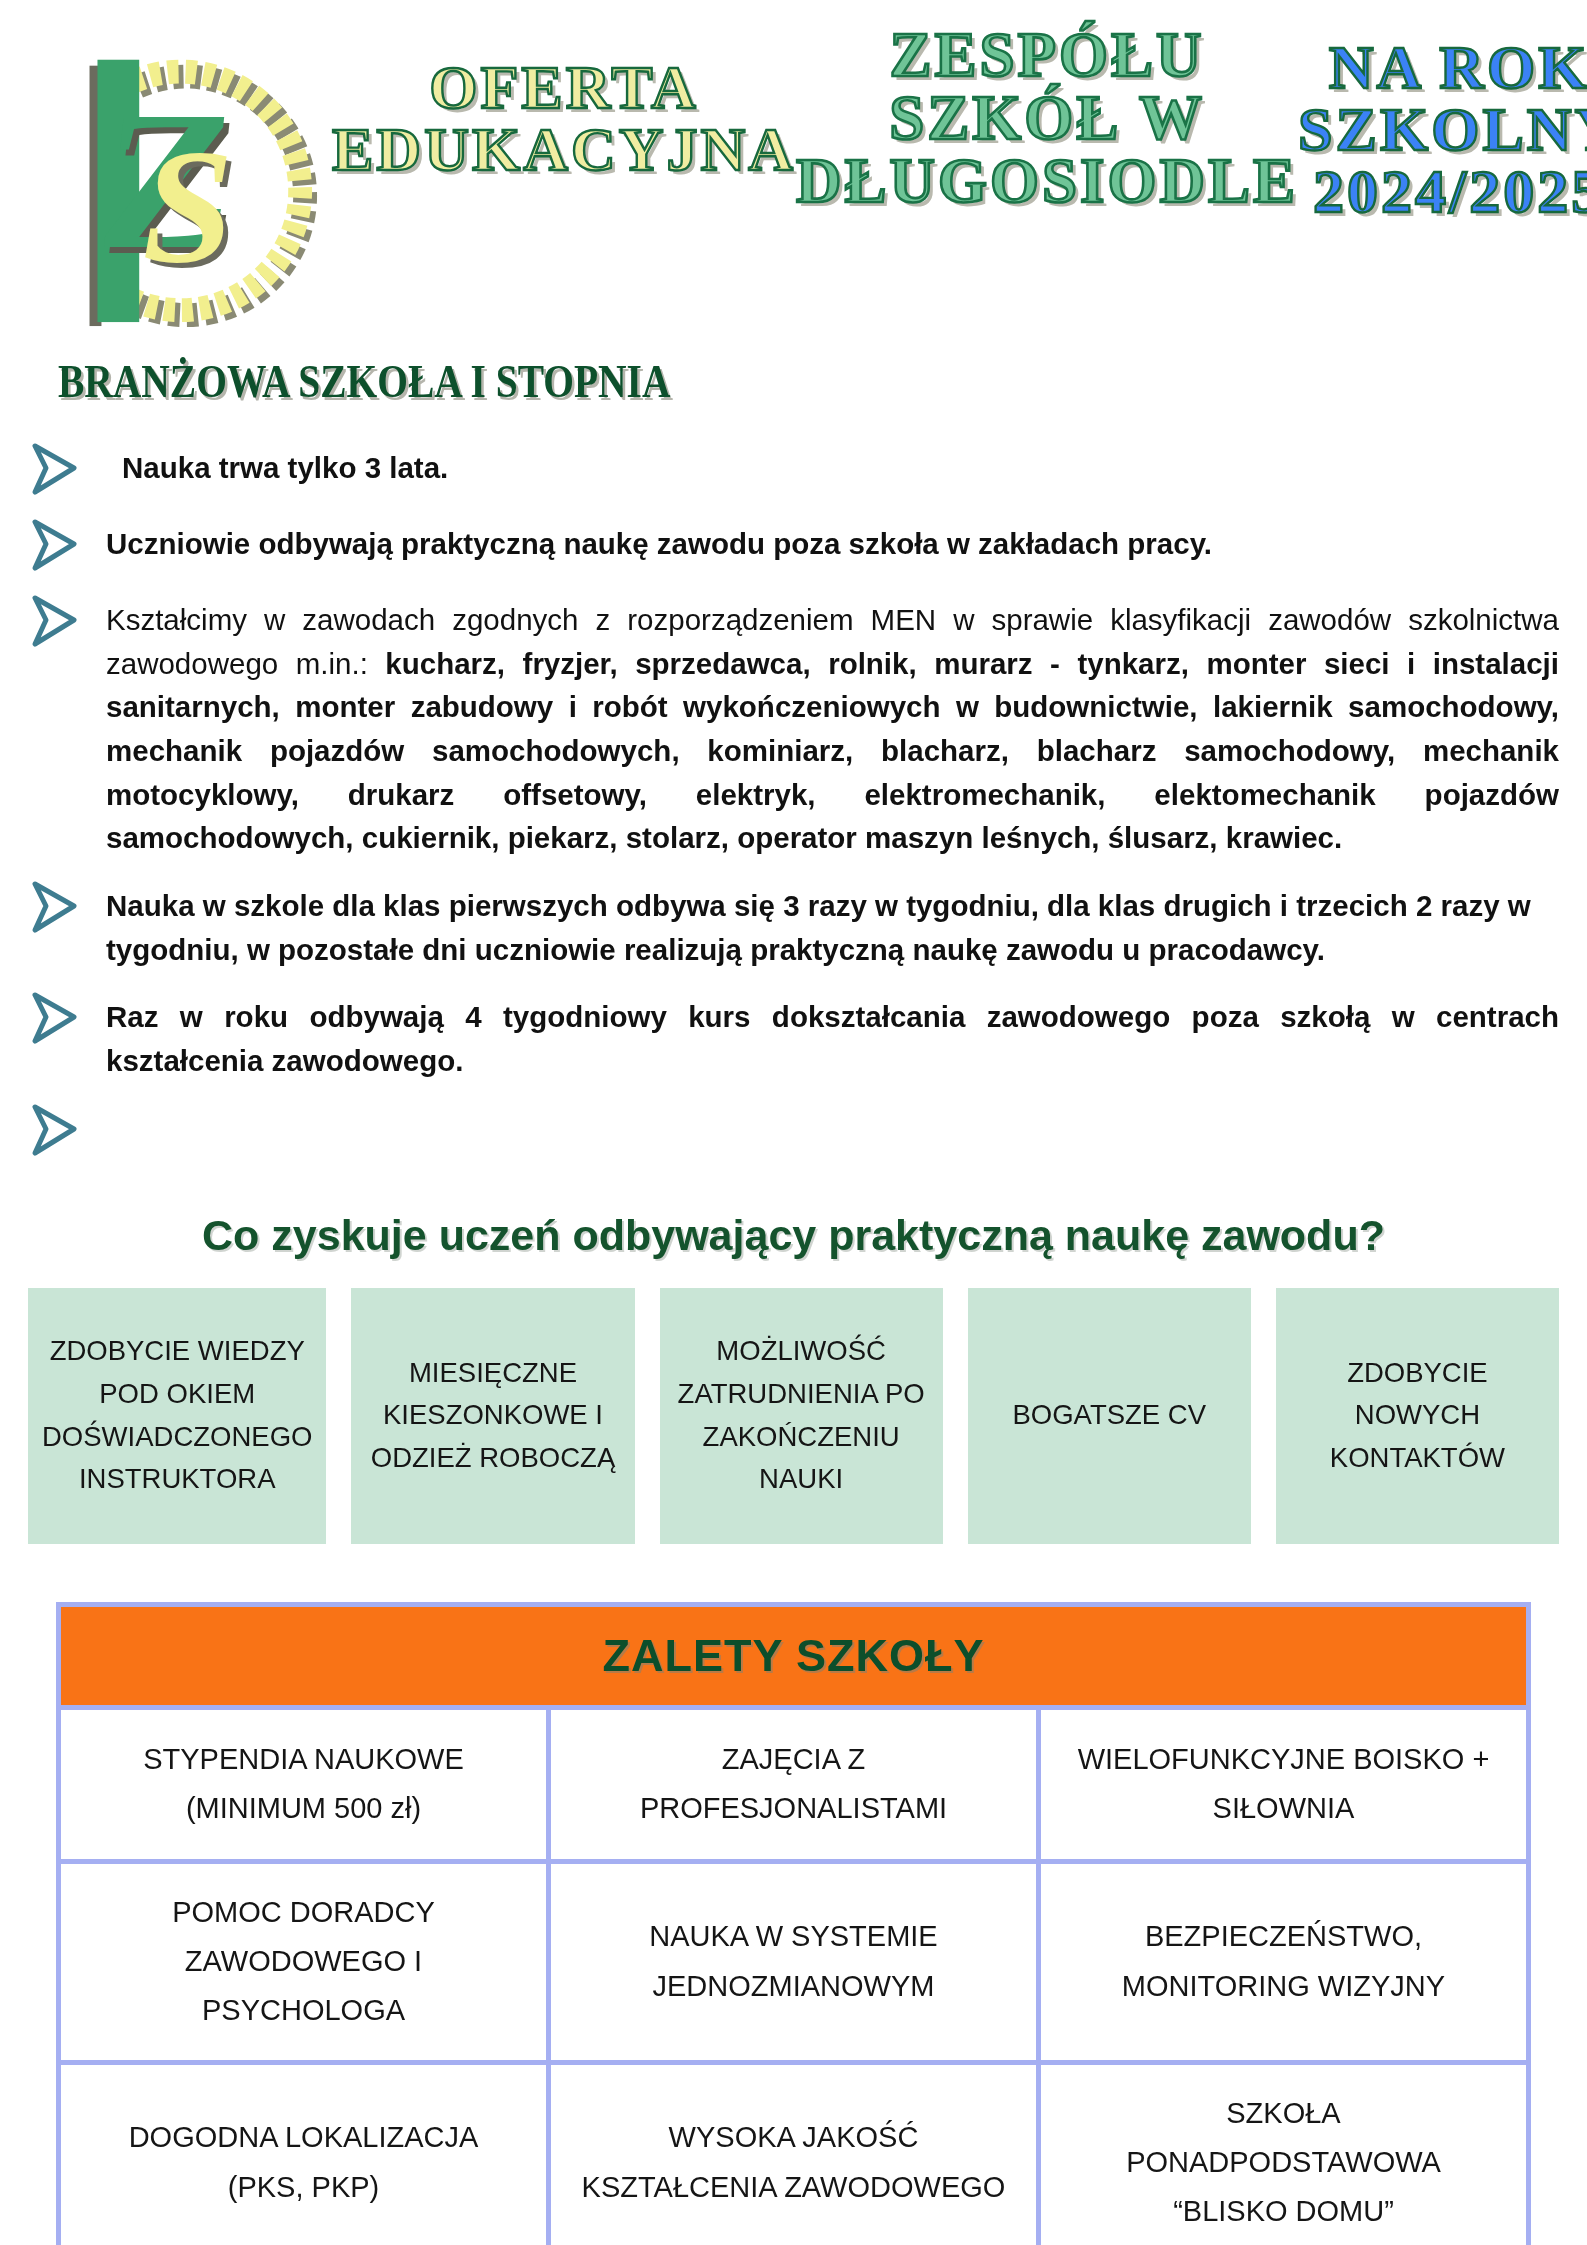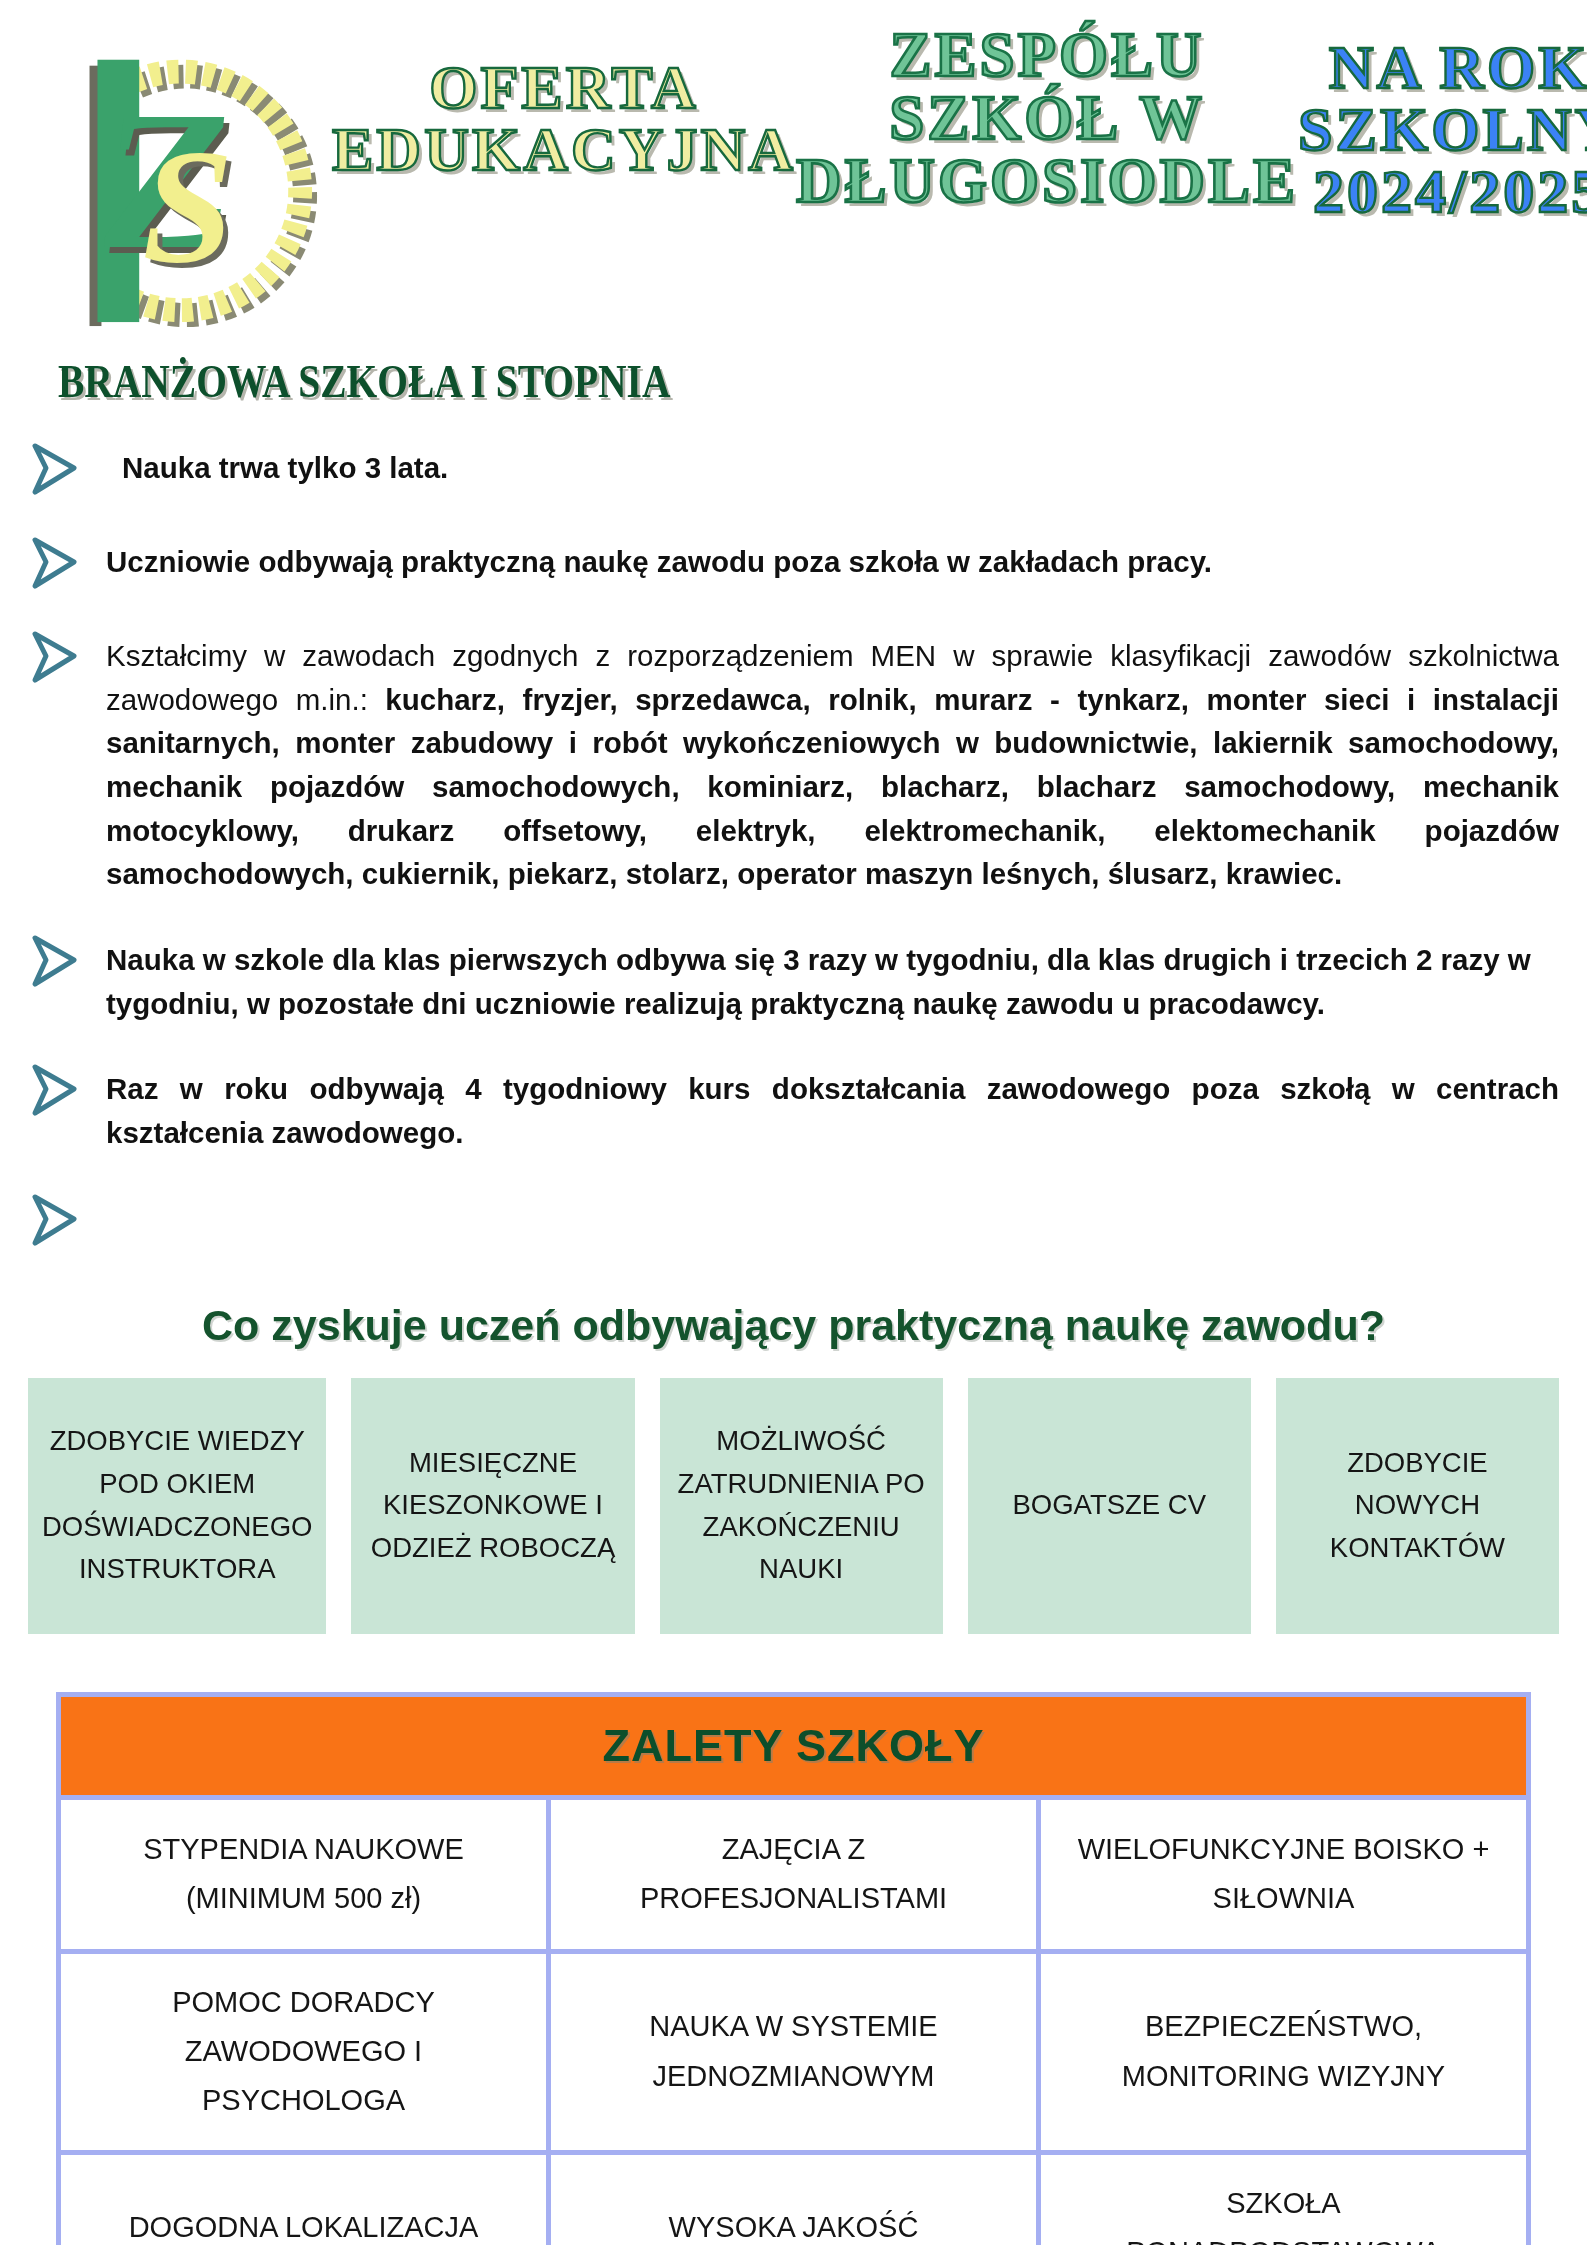--- a/index.html
+++ b/index.html
@@ -31,21 +31,21 @@
     margin:6px 0 6px 58px;
     font-family:"Liberation Serif", serif;
     font-weight:900; font-size:47px; color:#0d502c;
     letter-spacing:0px; transform:scaleX(0.84); transform-origin:left center;
     text-shadow:3px 3px 0 #b5b5ac;
     white-space:nowrap;
   }
 
   
   .bullets{ list-style:none; padding:6px 28px 0 26px; }
-  .bullets li{ display:flex; align-items:flex-start; gap:24px; margin-top:42px; }
+  .bullets li{ display:flex; align-items:flex-start; gap:24px; margin-top:24px; }
   .bullets li:first-child{ margin-top:26px;gap:40px; }
   .arrow{ width:56px; height:58px; flex:0 0 auto; margin-top:-6px; }
   .btxt{ font-size:29.5px; line-height:1.48; flex:1; }
   .btxt .bd{ font-weight:700; }
   .just{ text-align:justify; }
 
   
   .benefits-heading{
     margin:52px 30px 28px 30px; text-align:center;
     font-size:43px; font-weight:800; color:#14532d;

